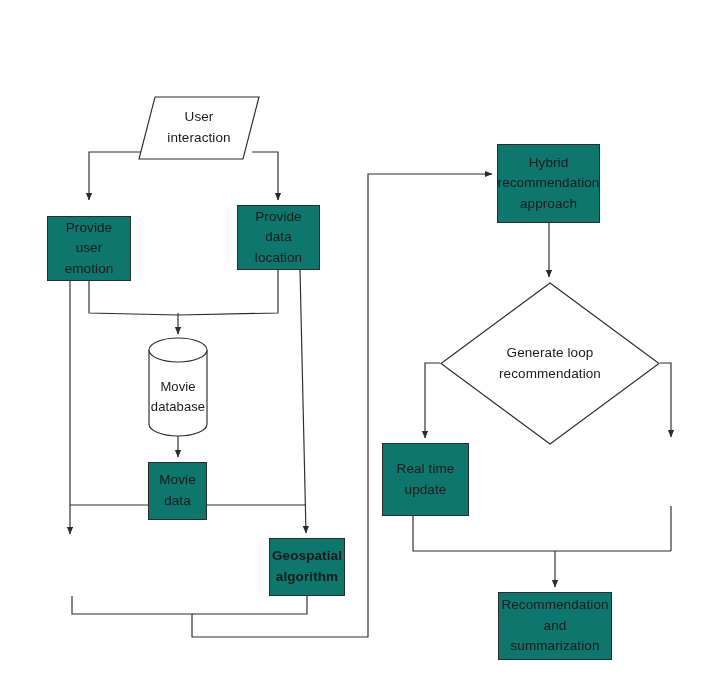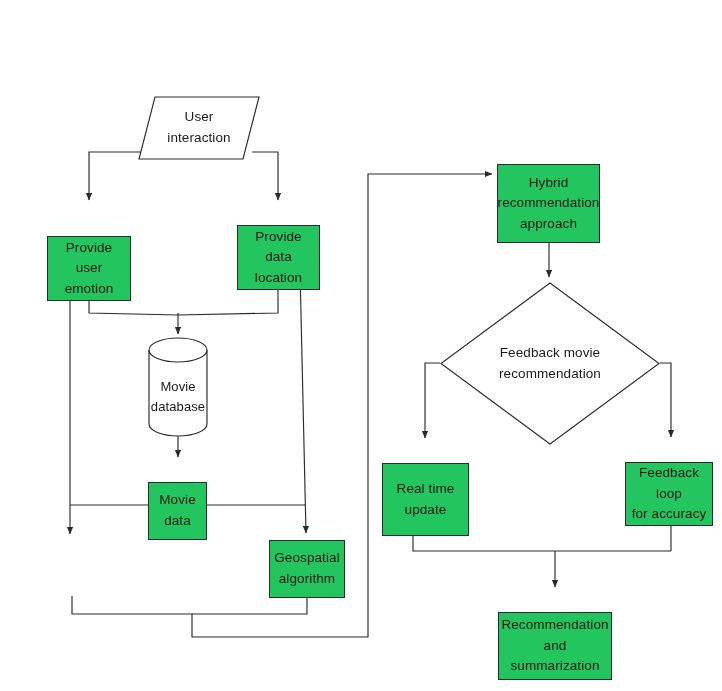--- a/index.html
+++ b/index.html
@@ -33,22 +33,21 @@
     align-items: center;
     justify-content: center;
     text-align: center;
     color: #1a1a1a;
     font-size: 13.5px;
     line-height: 1.52;
     letter-spacing: 0.1px;
   }
   .node.proc {
     border: 1px solid #2b2b2b;
-    background: #22c55e;
-    margin-top: 20px;
+    background: #0f766e;
   }
   .node .lbl {
     display: block;
     white-space: pre-line;
     padding: 0 3px;
   }
   .node.io {
     background: transparent;
     border: none;
   }
@@ -160,47 +159,43 @@
     <span class="lbl">Movie
 database</span>
   </div>
 
   <div class="node proc" style="left:148px; top:462px; width:59px; height:58px;">
     <span class="lbl">Movie
 data</span>
   </div>
 
 
-  <div class="node proc" style="left:269px; top:520px; width:76px; height:58px;">
+  <div class="node proc" style="left:269px; top:538px; width:76px; height:58px;font-weight:bold;">
     <span class="lbl">Geospatial
 algorithm</span>
   </div>
 
   <div class="node proc" style="left:497px; top:144px; width:103px; height:79px;">
     <span class="lbl">Hybrid
 recommendation
 approach</span>
   </div>
 
   <div class="node decision" style="left:440px; top:282px; width:220px; height:163px;">
     <svg class="shape" viewBox="0 0 220 163" preserveAspectRatio="none">
       <polygon points="110,1 219,81.5 110,162 1,81.5" fill="#ffffff" stroke="#2b2b2b" stroke-width="1.15" vector-effect="non-scaling-stroke"></polygon>
     </svg>
-    <span class="lbl">Feedback movie
+    <span class="lbl">Generate loop
 recommendation</span>
   </div>
 
   <div class="node proc" style="left:382px; top:443px; width:87px; height:73px;">
     <span class="lbl">Real time
 update</span>
   </div>
 
-  <div class="node proc" style="left:625px; top:442px; width:88px; height:64px;">
-    <span class="lbl">Feedback loop
-for accuracy</span>
-  </div>
 
   <div class="node proc" style="left:498px; top:592px; width:114px; height:68px;">
     <span class="lbl">Recommendation
 and summarization</span>
   </div>
 
 </div>
 
 </body></html>

